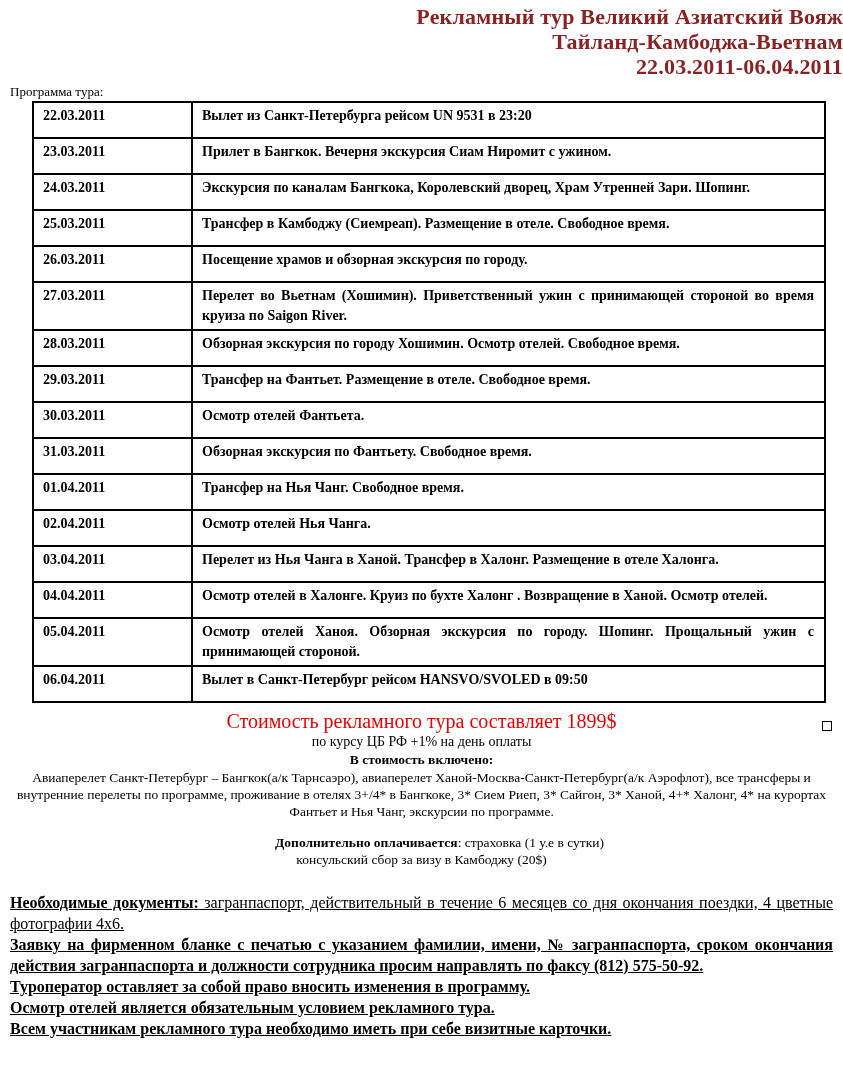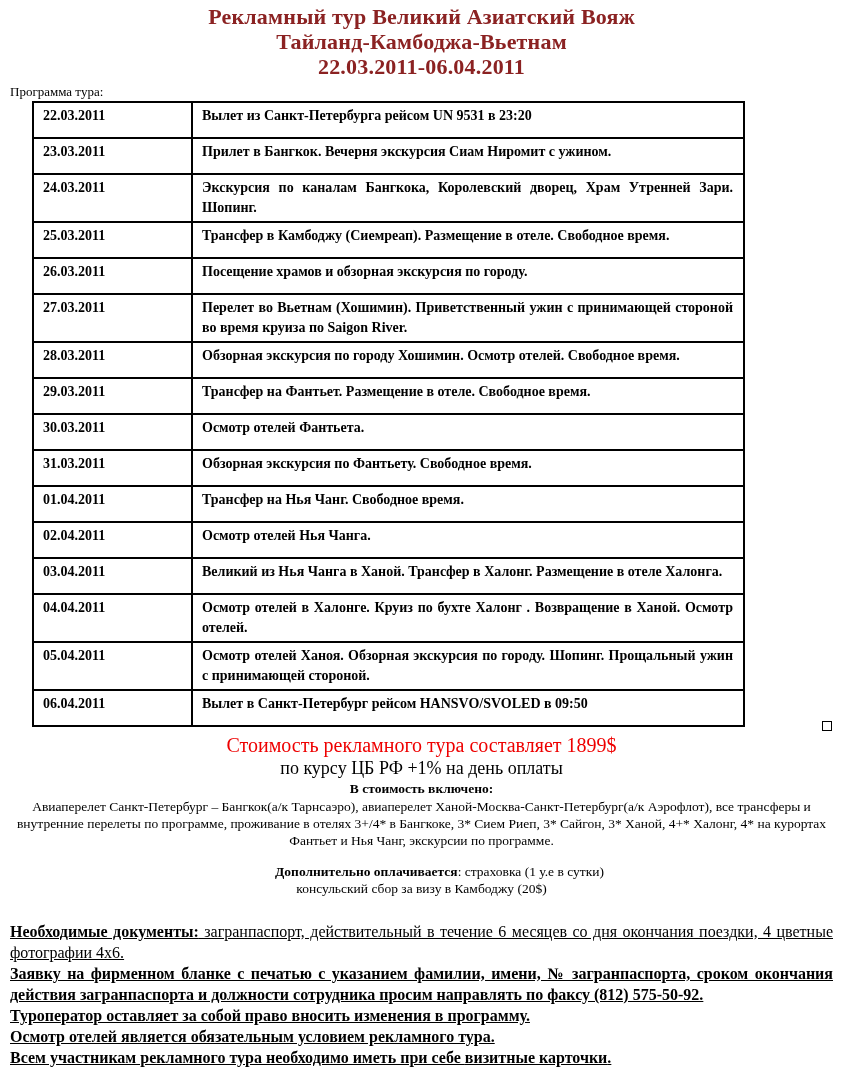--- a/index.html
+++ b/index.html
@@ -2,44 +2,44 @@
 <html><head>
 <meta charset="utf-8">
 <style>
   html,body { margin:0; padding:0; }
   body {
     width:843px; height:1075px;
     background:#ffffff; color:#000000;
     font-family:"Liberation Serif","DejaVu Serif",serif;
     position:relative; overflow:hidden;
   }
-  .title-block { text-align:center; margin-top:4px; }
+  .title-block { text-align:right; margin-top:4px; }
   .title-line {
     font-size:22px; font-weight:bold; line-height:25px;
     color:#8B2222; letter-spacing:0.2px;
   }
   .program-label { font-size:13px; margin:5px 0 1px 10px; }
   table.itinerary {
     border-collapse:collapse; table-layout:fixed;
-    width:713px; margin-left:32px;
+    width:794px; margin-left:32px;
   }
   table.itinerary td {
     border:2px solid #000; vertical-align:top;
     padding:3px 10px 3px 9px;
     font-size:14px; font-weight:bold; line-height:20px;
   }
   table.itinerary tr { height:36px; }
   td.date-col { width:138px; }
   td.desc-col { text-align:justify; }
   .table-handle {
     position:absolute; left:822px; top:721px;
     width:8px; height:8px; border:1px solid #000; background:#fff;
   }
   .price-line { text-align:center; font-size:20px; font-weight:normal; color:#EE0000; margin-top:7px; }
-  .rate-line  { text-align:center; font-size:18px; margin-top:1px; }
+  .rate-line  { text-align:center; font-size:14px; margin-top:1px; }
   .included-label { text-align:center; font-size:13.5px; font-weight:bold; margin-top:2px; }
   .included-text  { text-align:center; font-size:13.5px; line-height:17px; margin:1px 4px 8px 4px; }
   .extra-block { text-align:center; font-size:13.5px; line-height:17px; margin-top:14px; }
   .extra-label { font-weight:bold;margin-left:36px; }
   .notes { margin:24px 10px 0 10px; font-size:16px; font-weight:bold; line-height:21px;text-decoration:underline; }
   .notes p { margin:0; text-align:justify; }
   .plain { font-weight:normal; }
   .ul { text-decoration:underline; }
 </style>
 </head>
@@ -98,21 +98,21 @@
       <tr>
         <td class="date-col">01.04.2011</td>
         <td class="desc-col">Трансфер на Нья Чанг. Свободное время.</td>
       </tr>
       <tr>
         <td class="date-col">02.04.2011</td>
         <td class="desc-col">Осмотр отелей Нья Чанга.</td>
       </tr>
       <tr>
         <td class="date-col">03.04.2011</td>
-        <td class="desc-col">Великий из Нья Чанга в Ханой. Трансфер в  Халонг. Размещение в отеле Халонга.</td>
+        <td class="desc-col">Перелет из Нья Чанга в Ханой. Трансфер в  Халонг. Размещение в отеле Халонга.</td>
       </tr>
       <tr>
         <td class="date-col">04.04.2011</td>
         <td class="desc-col">Осмотр отелей в  Халонге. Круиз по бухте Халонг . Возвращение в Ханой. Осмотр отелей.</td>
       </tr>
       <tr>
         <td class="date-col">05.04.2011</td>
         <td class="desc-col">Осмотр отелей Ханоя. Обзорная экскурсия по городу. Шопинг. Прощальный ужин с принимающей стороной.</td>
       </tr>
       <tr>

